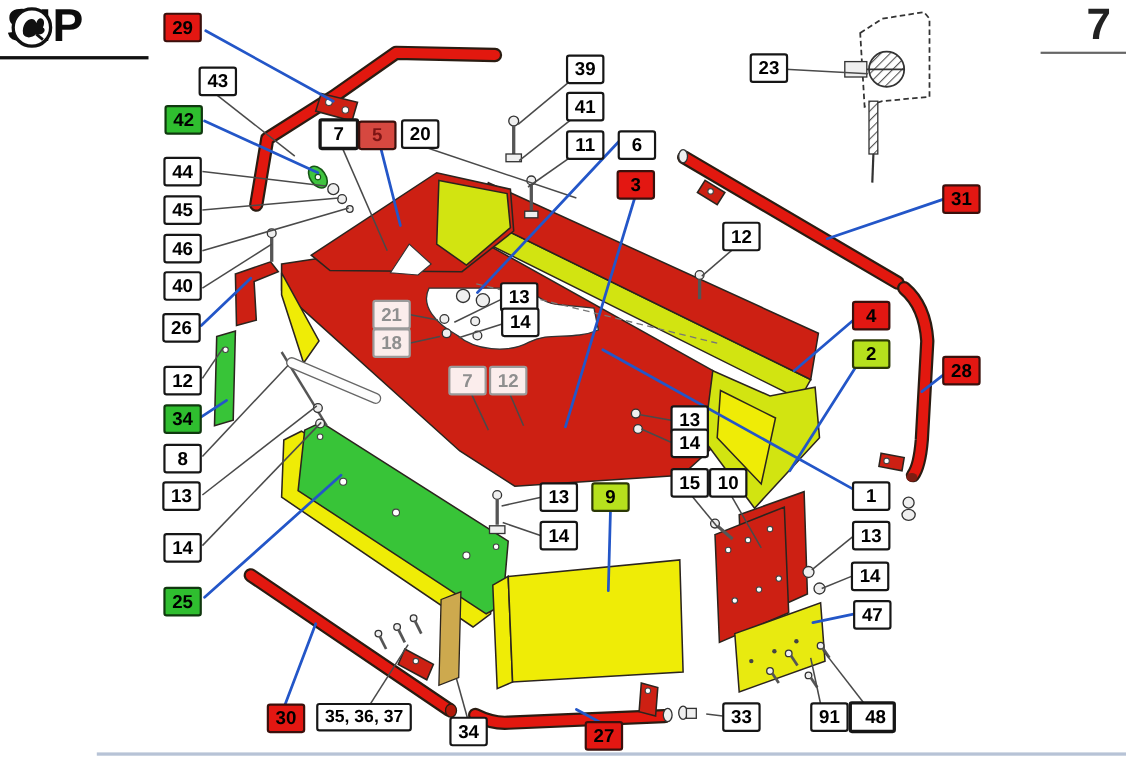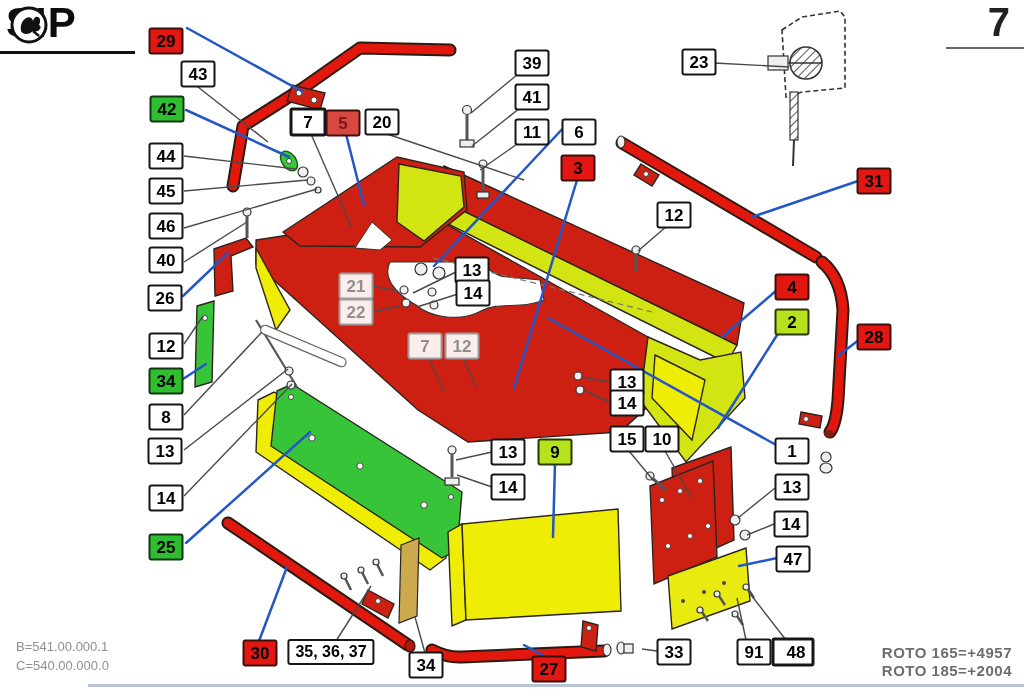--- a/index.html
+++ b/index.html
@@ -280,21 +280,21 @@
         <path class="lb" d="M186,543 L310,432"></path>
       <path class="lb" d="M555,463 L553,537"></path>
         <path class="lb" d="M259,641 L287,567"></path>
       <path class="lb" d="M548,658 L524,645"></path>
         <path class="lb" d="M778,446 L548,318"></path>
       <path class="lb" d="M777,558 L739,566"></path>
     </g>
   </svg>
 
   <div id="labels-layer">
-      <div class="callout v-red" style="left: 166px; top: 25px; margin-top: 16px;">29</div>
+      <div class="callout v-red" style="left: 166px; top: 25px;">29</div>
       <div class="callout" style="left: 166px; top: 74px; margin-left: 32px;">43</div>
       <div class="callout v-green" style="left: 167px; top: 109px;">42</div>
       <div class="callout" style="left: 166px; top: 156px;">44</div>
       <div class="callout" style="left: 166px; top: 191px;">45</div>
       <div class="callout" style="left: 166px; top: 226px;">46</div>
       <div class="callout" style="left: 166px; top: 260px;">40</div>
       <div class="callout" style="left: 165px; top: 298px;">26</div>
       <div class="callout" style="left: 166px; top: 346px;">12</div>
       <div class="callout v-green" style="left: 166px; top: 381px;">34</div>
       <div class="callout" style="left: 166px; top: 417px;">8</div>
@@ -306,21 +306,21 @@
       <div class="callout" style="left: 382px; top: 122px;">20</div>
       <div class="callout" style="left: 532px; top: 63px;">39</div>
       <div class="callout" style="left: 532px; top: 97px;">41</div>
       <div class="callout" style="left: 532px; top: 132px;">11</div>
       <div class="callout" style="left: 579px; top: 132px;">6</div>
       <div class="callout v-red" style="left: 578px; top: 168px;">3</div>
       <div class="callout" style="left: 699px; top: 62px;">23</div>
       <div class="callout" style="left: 674px; top: 215px;">12</div>
       <div class="callout v-red" style="left: 874px; top: 181px;">31</div>
       <div class="callout v-ghost" style="left: 356px; top: 286px;">21</div>
-      <div class="callout v-ghost" style="left: 356px; top: 312px;">22</div>
+      <div class="callout v-ghost" style="left: 356px; top: 312px;">18</div>
       <div class="callout" style="left: 472px; top: 270px;">13</div>
       <div class="callout" style="left: 473px; top: 293px;">14</div>
       <div class="callout v-ghost" style="left: 425px; top: 346px;">7</div>
       <div class="callout v-ghost" style="left: 462px; top: 346px;">12</div>
       <div class="callout v-red" style="left: 792px; top: 287px;">4</div>
       <div class="callout v-chart" style="left: 792px; top: 322px;">2</div>
       <div class="callout v-red" style="left: 874px; top: 337px;">28</div>
       <div class="callout" style="left: 627px; top: 382px;">13</div>
       <div class="callout" style="left: 627px; top: 403px;">14</div>
       <div class="callout" style="left: 627px; top: 439px;">15</div>
@@ -334,22 +334,14 @@
       <div class="callout v-chart" style="left: 555px; top: 452px;">9</div>
       <div class="callout v-red" style="left: 260px; top: 653px;">30</div>
       <div class="callout v-wide" style="left: 331px; top: 652px;">35, 36, 37</div>
       <div class="callout" style="left: 426px; top: 665px;">34</div>
       <div class="callout v-red" style="left: 549px; top: 669px;">27</div>
       <div class="callout" style="left: 674px; top: 652px;">33</div>
       <div class="callout" style="left: 754px; top: 652px;">91</div>
       <div class="callout v-bold" style="left: 793px; top: 652px; padding-left: 12px;">48</div>
     </div>
 
-  <div id="footer-codes">
-      <div>B=541.00.000.1</div>
-      <div>C=540.00.000.0</div>
-    </div>
-  <div id="footer-models">
-      <div>ROTO 165=+4957</div>
-      <div>ROTO 185=+2004</div>
-    </div>
   <div id="bottom-rule"></div>
 </div>
 
 </body></html>

